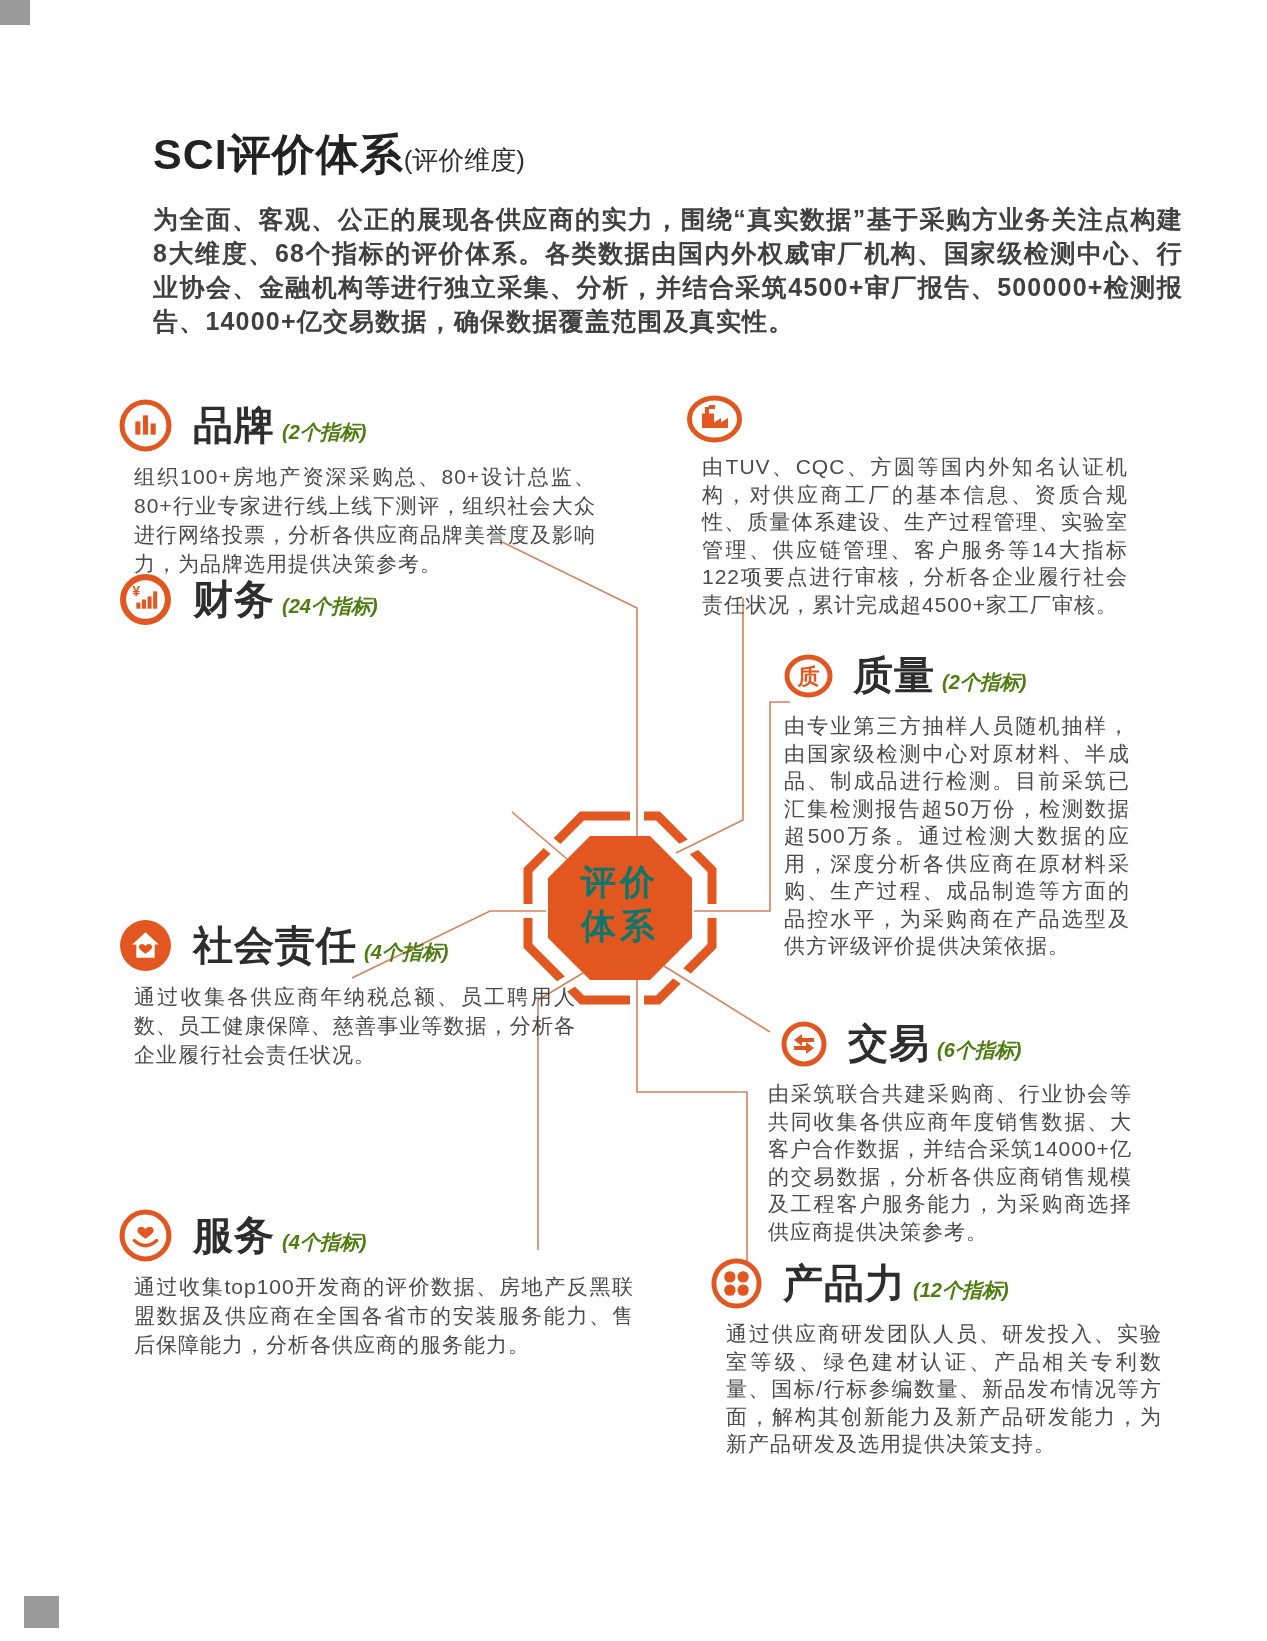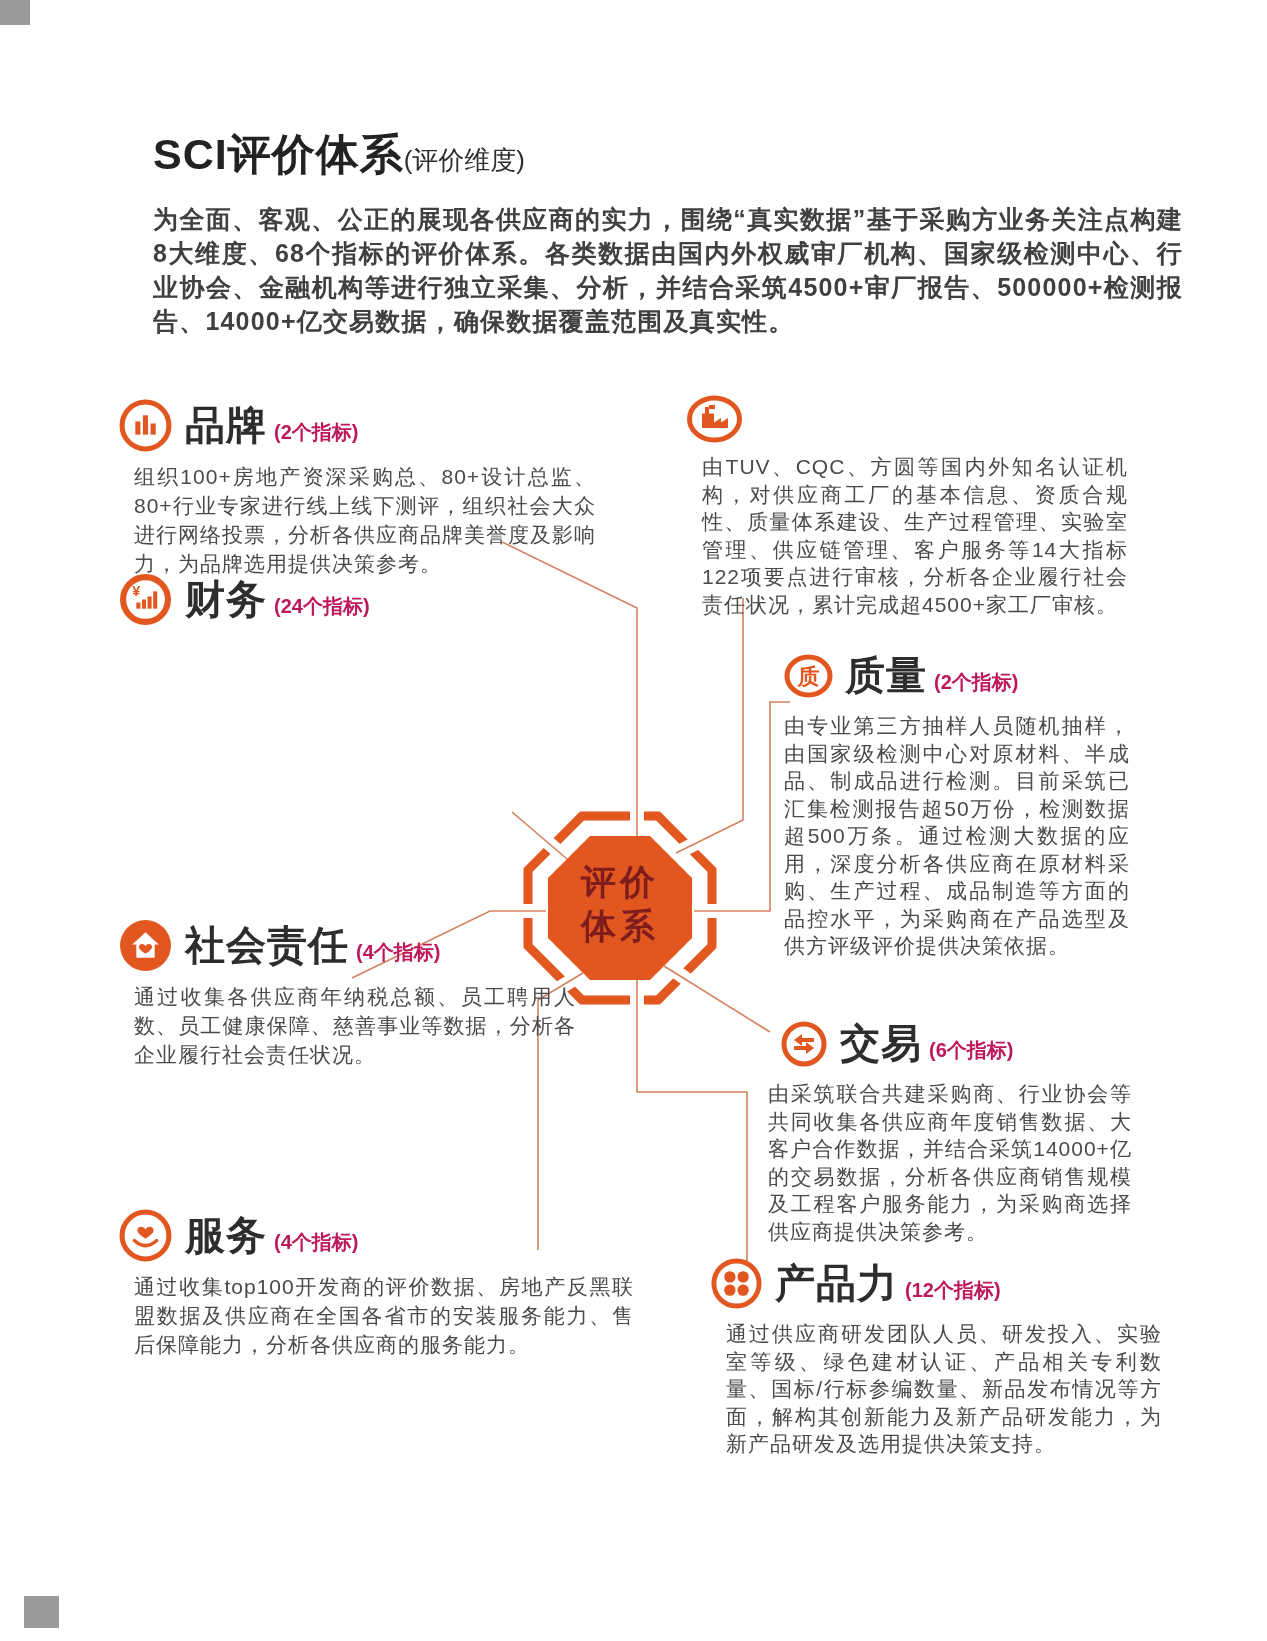--- a/index.html
+++ b/index.html
@@ -15,25 +15,25 @@
   .doc-title{margin:0;color:#222222;font-size:43px;font-weight:800;letter-spacing:1px;}
   .doc-title .suffix{font-size:26px;font-weight:500;color:#2e2e2e;letter-spacing:0;}
   .doc-intro{
     margin:18px 0 0 0;font-size:25px;line-height:34px;color:#404040;
     text-align:justify;text-justify:inter-ideograph;letter-spacing:1.2px;font-weight:bold;
   }
 
   .diagram-svg{position:absolute;left:0;top:0;z-index:0;pointer-events:none;}
 
   .section{position:absolute;z-index:1;}
-  .sec-head{display:flex;align-items:center;gap:12px;}
+  .sec-head{display:flex;align-items:center;gap:20px;}
   .sec-head .icon-wrap{flex:0 0 auto;line-height:0;}
   .sec-title{margin:0;display:flex;align-items:baseline;white-space:nowrap;}
   .sec-name{font-size:40px;font-weight:800;color:#2d2d2d;letter-spacing:1px;}
-  .sec-count{font-size:20px;font-weight:600;color:#be185d;margin-left:7px;}
+  .sec-count{font-size:20px;font-weight:600;color:#4d7c0f;margin-left:7px;font-style:italic;}
   .sec-text{
     margin:9px 0 0 16px;font-size:21px;line-height:29px;color:#4a4a4a;
     text-align:justify;text-justify:inter-ideograph;letter-spacing:1px;
   }
 
   .sec--brand  {left:118px;top:398px;width:478px;}
   .sec--finance{left:118px;top:572px;width:482px;}
   .sec--social {left:118px;top:918px;width:458px;}
   .sec--service{left:118px;top:1208px;width:516px;}
   .sec--factory{left:686px;top:394px;width:442px;}
@@ -41,21 +41,21 @@
   .sec--trade  {left:752px;top:1016px;width:380px;}
   .sec--product{left:710px;top:1256px;width:452px;}
 
   .sec--quality .sec-head{margin-left:16px;}
   .sec--trade .sec-head{margin-left:28px;}
   .sec--factory .sec-text,.sec--quality .sec-text,
   .sec--trade .sec-text,.sec--product .sec-text{line-height:27.5px;}
 
   .octagon-label{
     position:absolute;left:548px;top:860px;width:144px;z-index:2;
-    text-align:center;color:#7f1d1d;font-weight:800;font-size:35px;
+    text-align:center;color:#0f766e;font-weight:800;font-size:35px;
     line-height:44px;letter-spacing:4px;
   }
   .octagon-label span{display:block;}
 </style>
 </head>
 <body>
 
 <div class="page">
 
   <div class="corner-mark top"></div>

